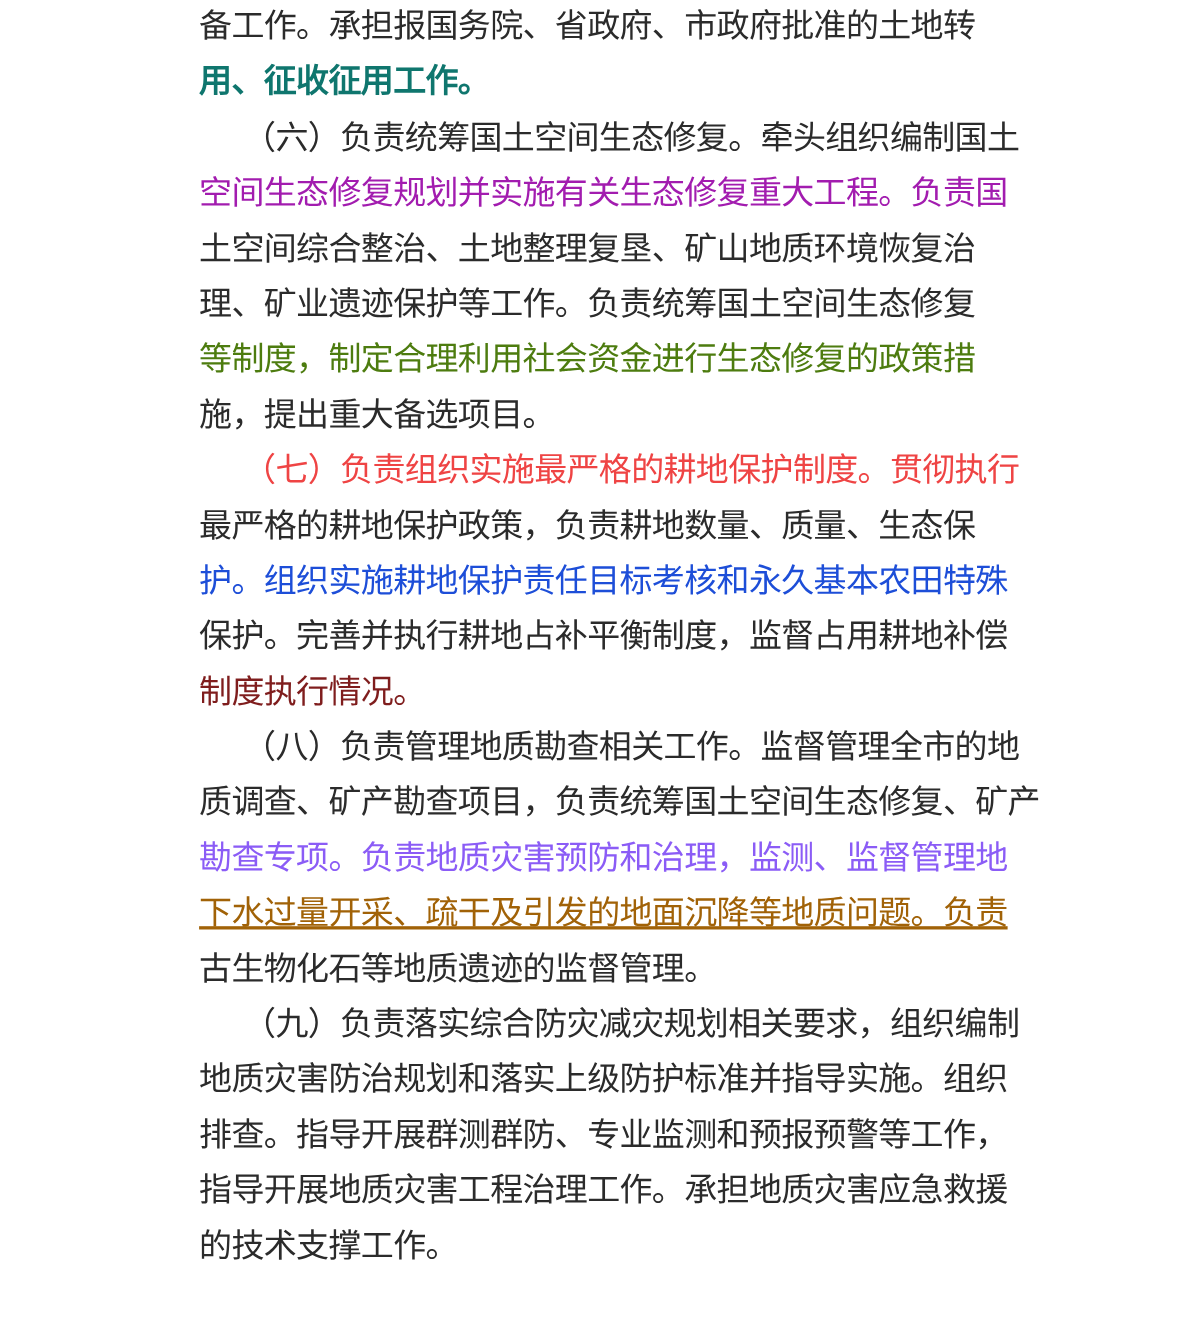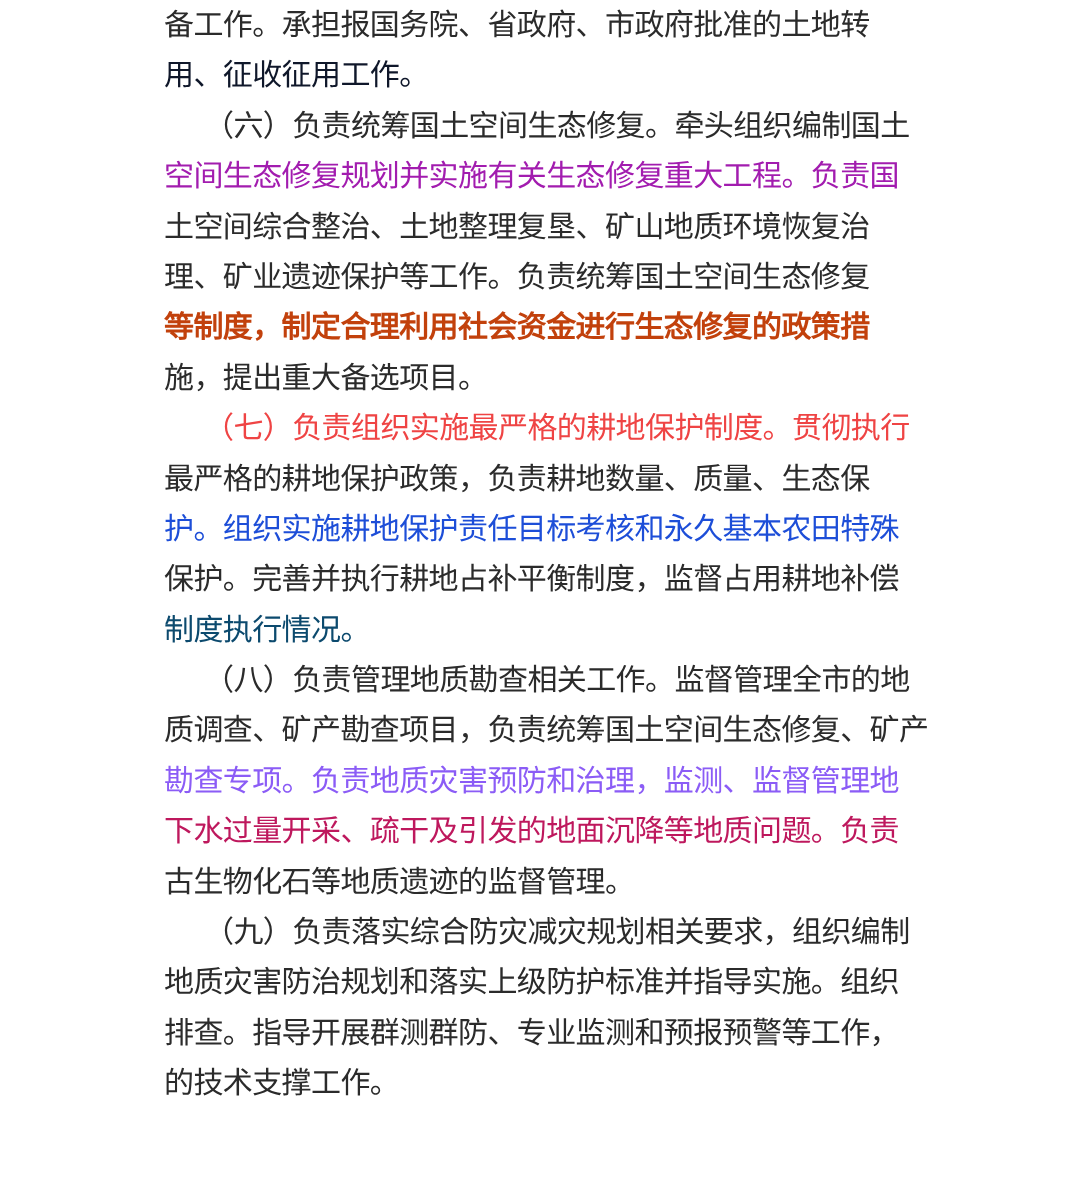--- a/index.html
+++ b/index.html
@@ -7,20 +7,21 @@
     padding: 0;
     background: #ffffff;
   }
   .page {
     position: relative;
     width: 947px;
     height: 1201px;
     background: #ffffff;
     overflow: hidden;
     font-family: "Liberation Serif", "DejaVu Serif", serif;
+    margin-left: 17px;
   }
   .text-block {
     position: absolute;
     left: 164px;
     top: 0;
     width: 760px;
   }
   .paragraph {
     margin: 0;
     padding: 0;
@@ -40,44 +41,45 @@
     padding-left: 40px;
   }
 </style>
 </head>
 <body>
 
 <div class="page" style="background: rgb(255, 255, 255);">
   <div class="text-block" id="text-block">
       <div class="paragraph">
         <div class="line" style="color: rgb(43, 43, 43);">备工作。承担报国务院、省政府、市政府批准的土地转</div>
-        <div class="line" style="color: #0f172a;">用、征收征用工作。</div>
+        <div class="line" style="color: #0f766e; font-weight: bold;">用、征收征用工作。</div>
       </div>
       <div class="paragraph">
         <div class="line indent" style="color: rgb(43, 43, 43);">（六）负责统筹国土空间生态修复。牵头组织编制国土</div>
         <div class="line" style="color: #a21caf;">空间生态修复规划并实施有关生态修复重大工程。负责国</div>
         <div class="line" style="color: rgb(43, 43, 43);">土空间综合整治、土地整理复垦、矿山地质环境恢复治</div>
         <div class="line" style="color: rgb(43, 43, 43);">理、矿业遗迹保护等工作。负责统筹国土空间生态修复</div>
-        <div class="line" style="color: #c2410c; font-weight: bold;">等制度，制定合理利用社会资金进行生态修复的政策措</div>
+        <div class="line" style="color: #4d7c0f;">等制度，制定合理利用社会资金进行生态修复的政策措</div>
         <div class="line" style="color: rgb(43, 43, 43);">施，提出重大备选项目。</div>
       </div>
       <div class="paragraph">
         <div class="line indent" style="color: #ef4444;">（七）负责组织实施最严格的耕地保护制度。贯彻执行</div>
         <div class="line" style="color: rgb(43, 43, 43);">最严格的耕地保护政策，负责耕地数量、质量、生态保</div>
         <div class="line" style="color: #1d4ed8;">护。组织实施耕地保护责任目标考核和永久基本农田特殊</div>
         <div class="line" style="color: rgb(43, 43, 43);">保护。完善并执行耕地占补平衡制度，监督占用耕地补偿</div>
-        <div class="line" style="color: #0c4a6e;">制度执行情况。</div>
+        <div class="line" style="color: #7f1d1d;">制度执行情况。</div>
       </div>
       <div class="paragraph">
         <div class="line indent" style="color: rgb(43, 43, 43);">（八）负责管理地质勘查相关工作。监督管理全市的地</div>
         <div class="line" style="color: rgb(43, 43, 43);">质调查、矿产勘查项目，负责统筹国土空间生态修复、矿产</div>
         <div class="line" style="color: #8b5cf6; font-family: Liberation Serif, serif;">勘查专项。负责地质灾害预防和治理，监测、监督管理地</div>
-        <div class="line" style="color: #be185d;">下水过量开采、疏干及引发的地面沉降等地质问题。负责</div>
+        <div class="line" style="color: #a16207; text-decoration: underline;">下水过量开采、疏干及引发的地面沉降等地质问题。负责</div>
         <div class="line" style="color: rgb(43, 43, 43);">古生物化石等地质遗迹的监督管理。</div>
       </div>
       <div class="paragraph">
         <div class="line indent" style="color: rgb(43, 43, 43);">（九）负责落实综合防灾减灾规划相关要求，组织编制</div>
         <div class="line" style="color: rgb(43, 43, 43);">地质灾害防治规划和落实上级防护标准并指导实施。组织</div>
         <div class="line" style="color: rgb(43, 43, 43);">排查。指导开展群测群防、专业监测和预报预警等工作，</div>
+        <div class="line" style="color: rgb(43, 43, 43);">指导开展地质灾害工程治理工作。承担地质灾害应急救援</div>
         <div class="line" style="color: rgb(43, 43, 43);">的技术支撑工作。</div>
       </div>
     </div>
 </div>
 
 </body></html>

